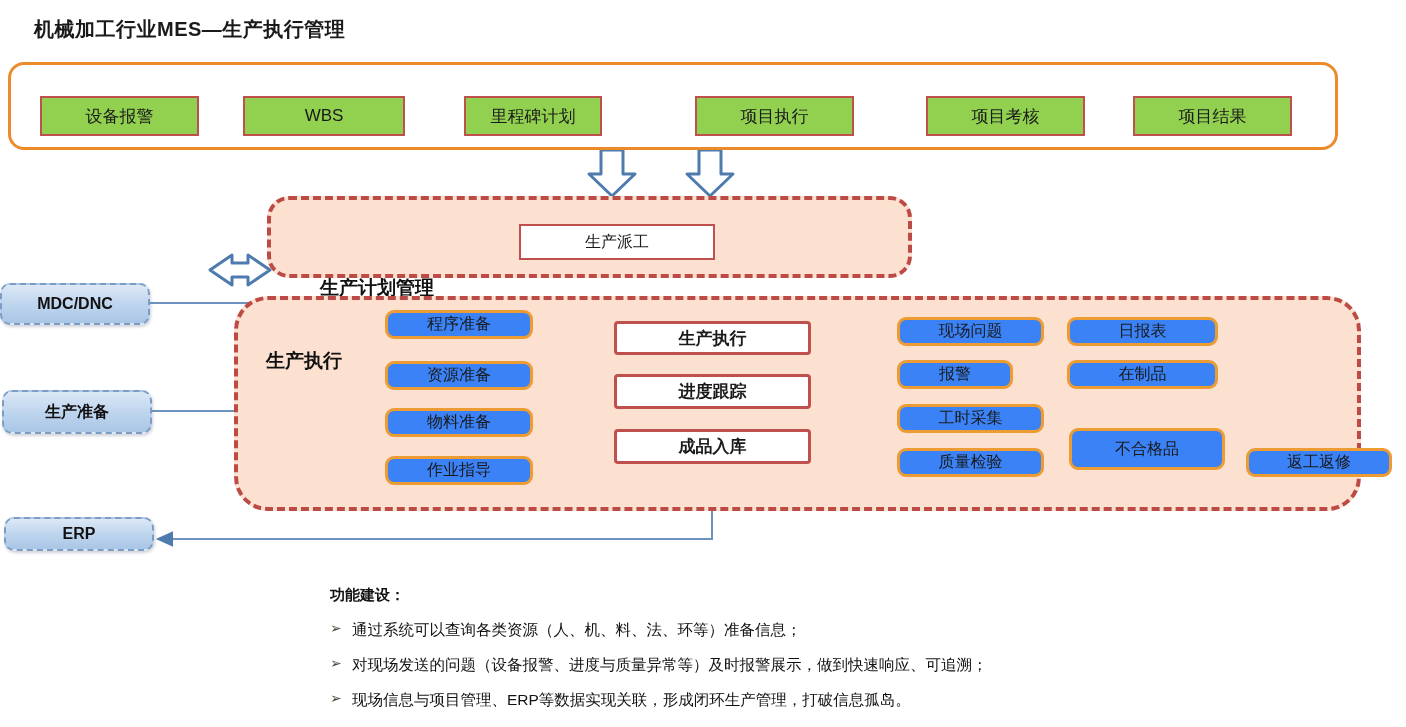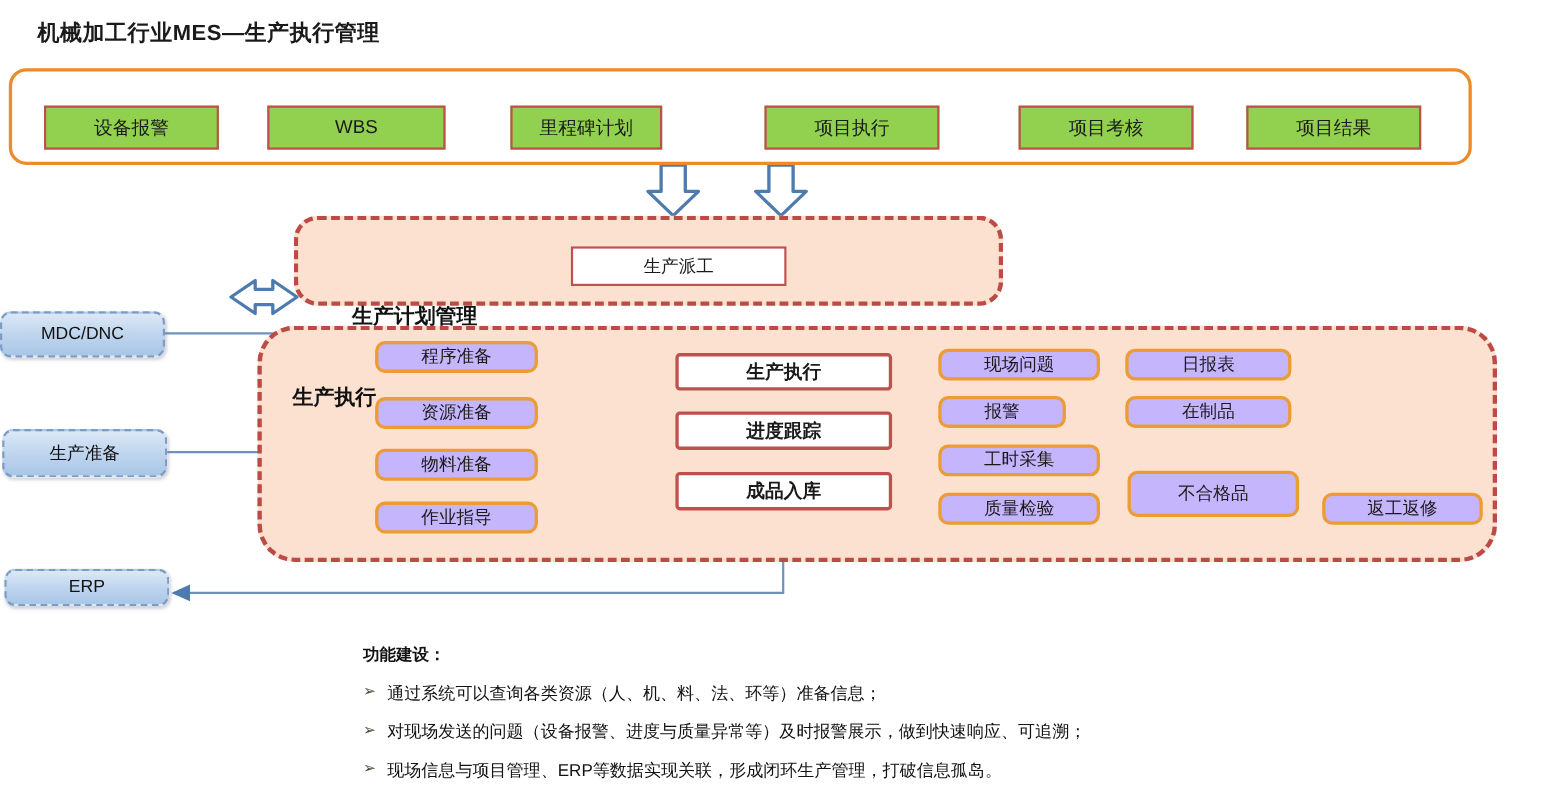--- a/index.html
+++ b/index.html
@@ -84,32 +84,32 @@
     font-size:19px;font-weight:bold;color:#111;
     white-space:nowrap;
   }
 
   
   .blue-node{
     border:2px dashed #7C9CC4;
     border-radius:10px;
     background:linear-gradient(to bottom,#DCE8F6 0%,#BFD5EE 50%,#A9C6E6 100%);
     display:flex;align-items:center;justify-content:center;
-    font-size:16px;font-weight:normal;color:#111;
+    font-size:16px;font-weight:bold;color:#111;
     white-space:nowrap;
     box-shadow:1px 2px 3px rgba(120,130,150,0.35);
   }
 
   
   .orange-box{
-    background:#c4b5fd;
+    background:#3b82f6;
     border:3px solid #ED9B33;
     border-radius:9px;
     display:flex;align-items:center;justify-content:center;
-    font-size:16px;color:#1a1a1a;white-space:nowrap;
+    font-size:16px;color:#1a1a1a;white-space:nowrap;margin-left:44px;
   }
 
   
   .red-box{
     background:#ffffff;
     border:3.5px solid #C0504D;
     border-radius:4px;
     display:flex;align-items:center;justify-content:center;
     font-size:17px;font-weight:bold;color:#1a1a1a;white-space:nowrap;
   }

